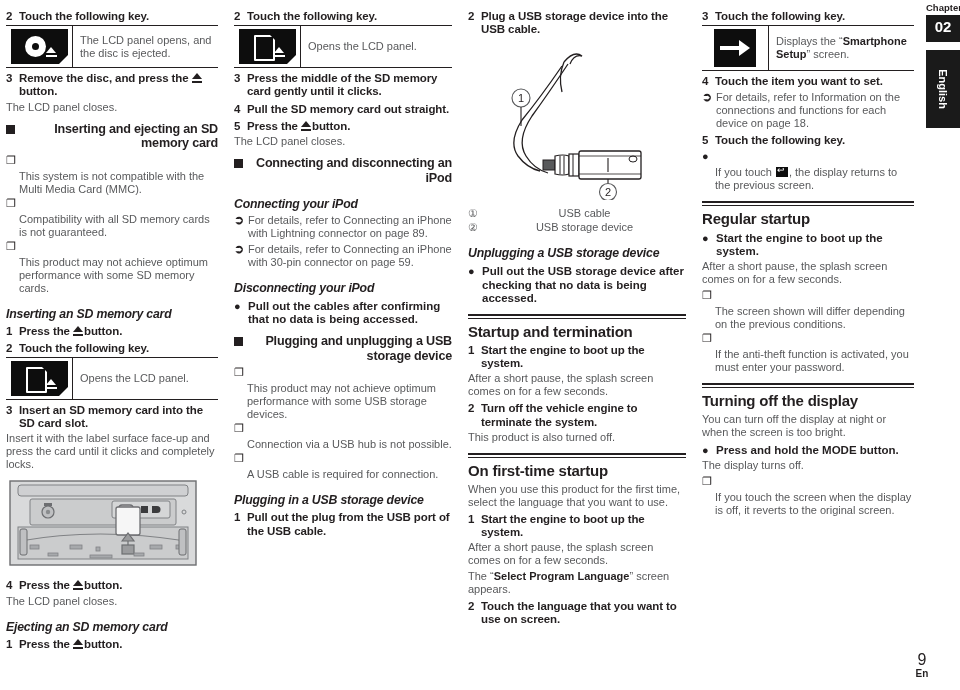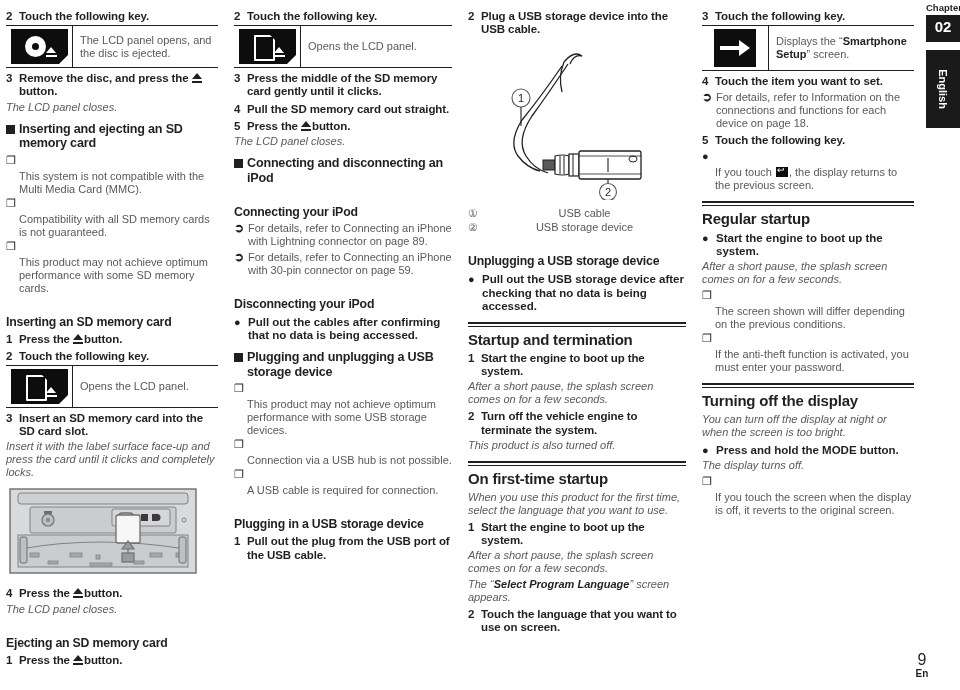--- a/index.html
+++ b/index.html
@@ -69,21 +69,20 @@
     line-height: 13.2px;
   }
   .rstep .txt { flex: 1; }
 
   
   .body {
     font-size: 11px;
     line-height: 13px;
     color: #58595b;
     margin: 1px 0 3px 0;
-    font-style: italic;
   }
   .body b { color: #231f20; }
 
   
   .note {
     display: flex;
     font-size: 11px;
     line-height: 13px;
     color: #58595b;
     margin: 1px 0 1px 0;
@@ -126,39 +125,41 @@
     height: 2px;
     margin: 9px 0 3px 0;
   }
   h2.sub {
     display: flex;
     font-size: 12.6px;
     line-height: 14.5px;
     font-weight: bold;
     margin: 8px 0 3px 0;
     letter-spacing: -0.2px;
+    text-align: right;
   }
   h2.sub .sq {
     width: 13px;
     flex: 0 0 13px;
   }
   h2.sub .sq i {
     display: block;
     width: 9px;
     height: 9px;
     background: #231f20;
     margin-top: 3px;
   }
   h2.sub .txt { flex: 1; }
   h3.sub2 {
     font-size: 12.3px;
     line-height: 14px;
     font-weight: bold;
-    margin: 20px 0 3px 0;
+    margin: 12px 0 3px 0;
     letter-spacing: -0.2px;
+    font-style: italic;
   }
 
   
   .keybox {
     border-top: 1.4px solid #231f20;
     border-bottom: 1.4px solid #231f20;
     display: flex;
     align-items: stretch;
     margin: 2px 0 4px 0;
     min-height: 40px;

